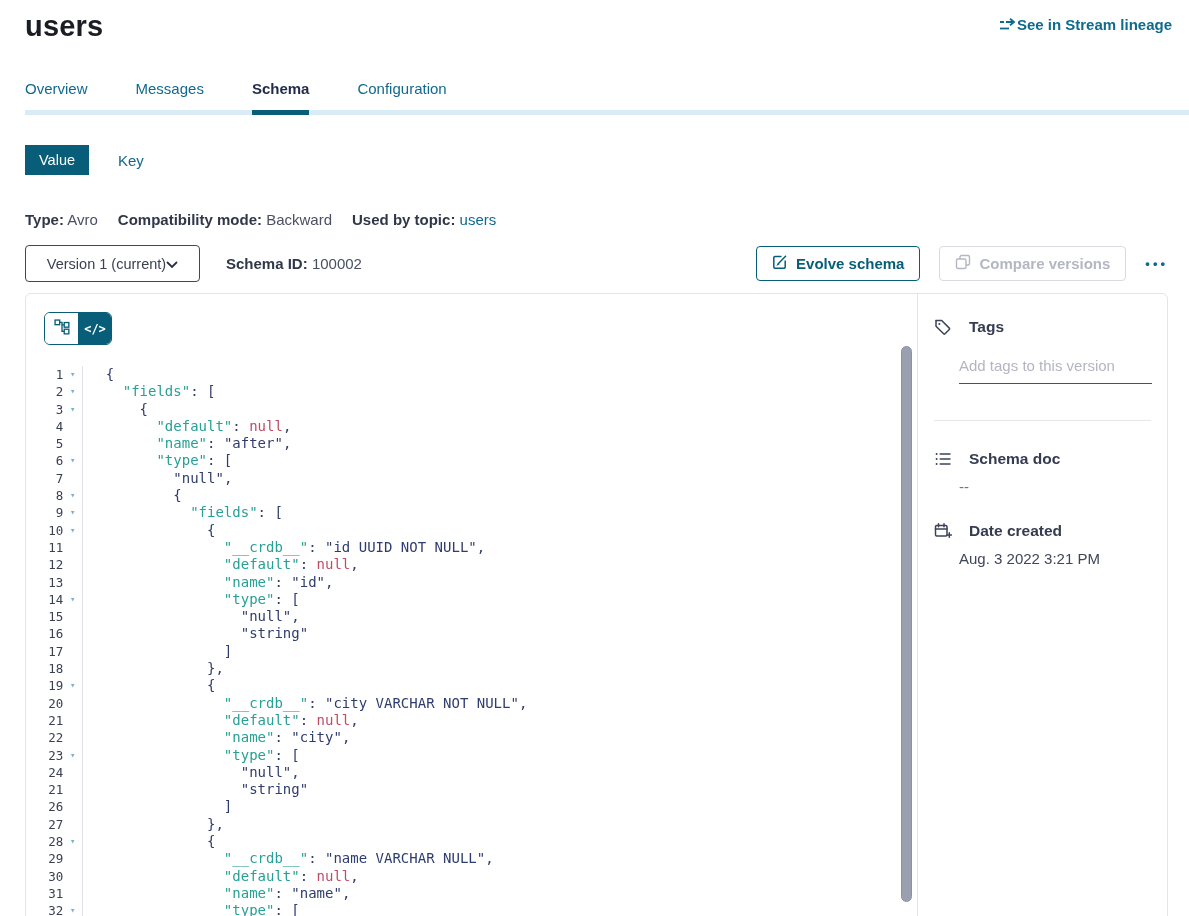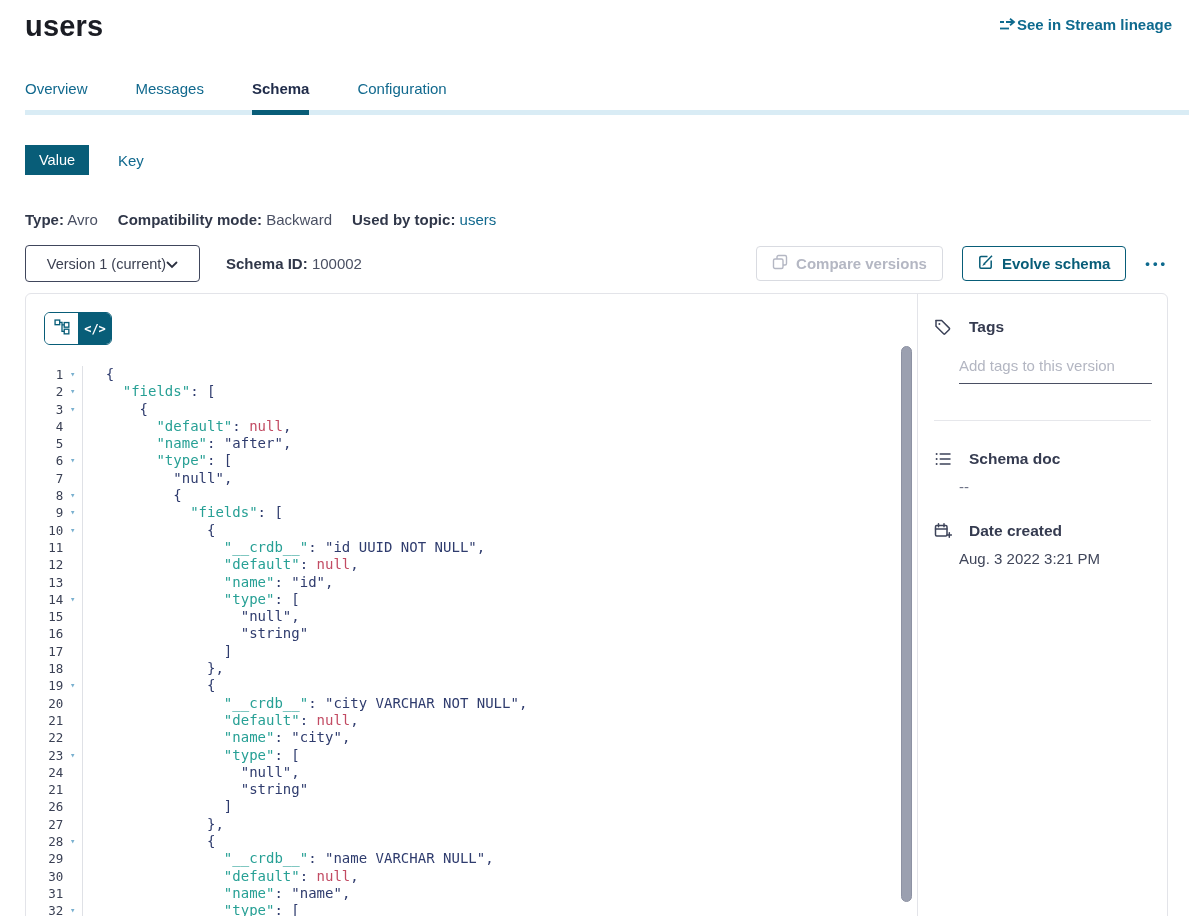--- a/index.html
+++ b/index.html
@@ -128,37 +128,37 @@
       <span>
         <svg width="12" height="8" viewBox="0 0 12 8" fill="none" stroke="#2b3040" stroke-width="1.8" stroke-linecap="round">
           <path d="M1.5 1.5 L6 6 L10.5 1.5"></path>
         </svg>
       </span>
     </div>
     <div class="schemaid">
       <b>Schema ID:</b> <span>100002</span>
     </div>
     <div class="right-ctrls">
+      <button class="btn teal">
+        <span>
+          <svg width="16" height="16" viewBox="0 0 16 16" fill="none" stroke="#085d78" stroke-width="1.5">
+            <path d="M9.5 2.5 H3 a1.2 1.2 0 0 0 -1.2 1.2 V13 a1.2 1.2 0 0 0 1.2 1.2 H12 a1.2 1.2 0 0 0 1.2 -1.2 V6.5"></path>
+            <path d="M6.5 9.5 L14 1.8 M6.2 9.8 L6 10.2 l.4 -.2 z"></path>
+          </svg>
+        </span>
+        <span>Evolve schema</span>
+      </button>
       <button class="btn disabled">
         <span>
           <svg width="16" height="16" viewBox="0 0 16 16" fill="none" stroke="#b4b7c3" stroke-width="1.4">
             <rect x="5" y="1.5" width="9.5" height="9.5" rx="1.5"></rect>
             <rect x="1.5" y="5" width="9.5" height="9.5" rx="1.5" fill="#fff"></rect>
           </svg>
         </span>
         <span>Compare versions</span>
-      </button>
-      <button class="btn teal">
-        <span>
-          <svg width="16" height="16" viewBox="0 0 16 16" fill="none" stroke="#085d78" stroke-width="1.5">
-            <path d="M9.5 2.5 H3 a1.2 1.2 0 0 0 -1.2 1.2 V13 a1.2 1.2 0 0 0 1.2 1.2 H12 a1.2 1.2 0 0 0 1.2 -1.2 V6.5"></path>
-            <path d="M6.5 9.5 L14 1.8 M6.2 9.8 L6 10.2 l.4 -.2 z"></path>
-          </svg>
-        </span>
-        <span>Evolve schema</span>
       </button>
       <span class="dots">•••</span>
     </div>
   </div>
 
   <div class="card">
 
     <div class="code-pane">
       <div class="seg">
         <div class="seg-btn">

